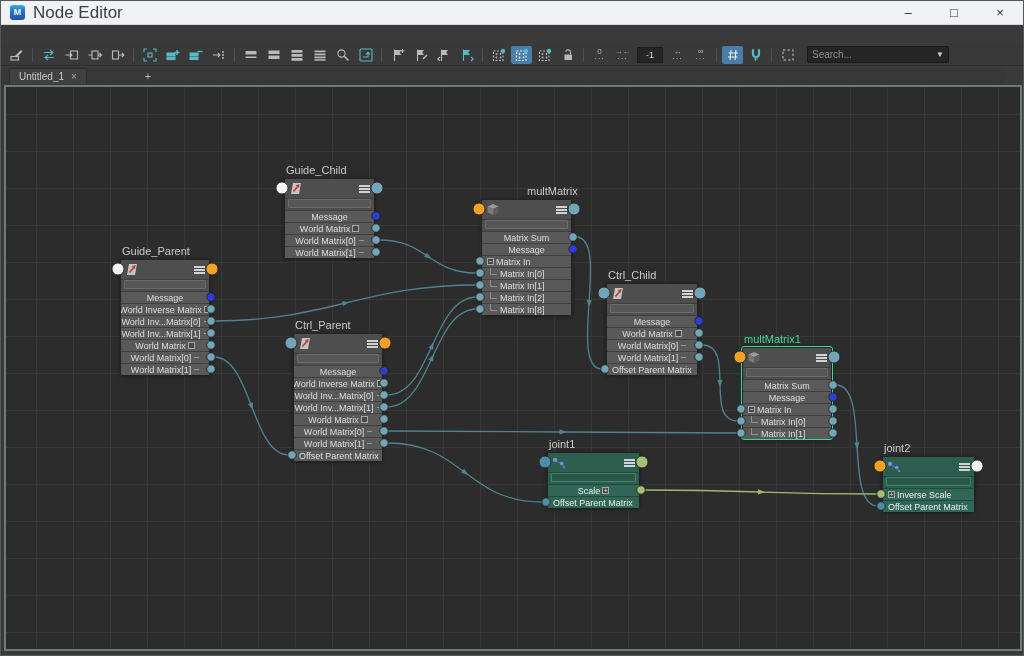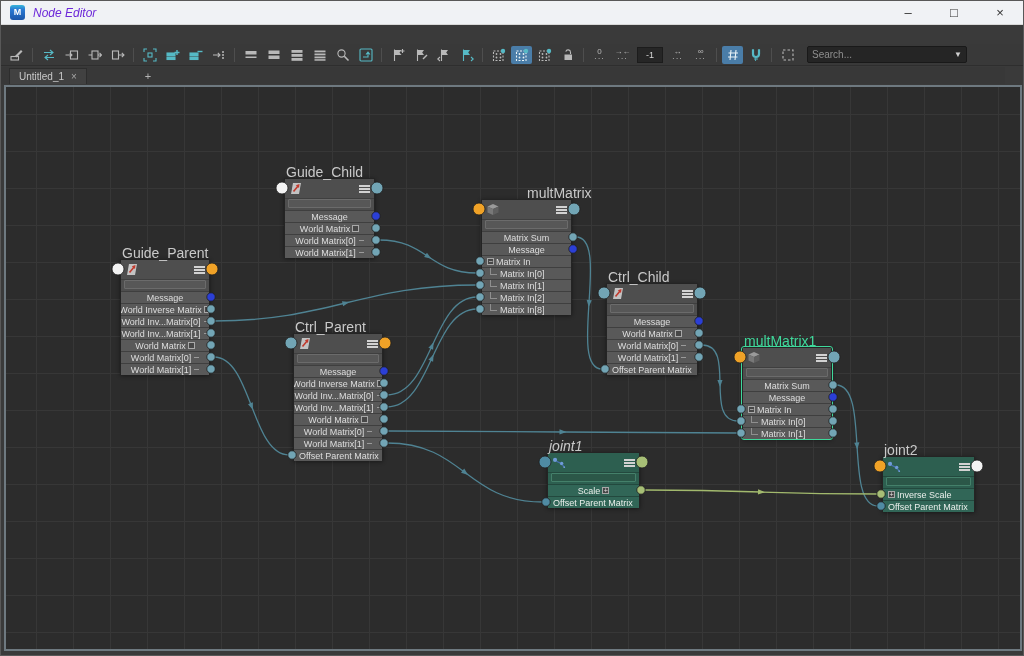--- a/index.html
+++ b/index.html
@@ -6,21 +6,21 @@
   html,body { width:1024px; height:656px; overflow:hidden; background:#222;
     font-family:"Liberation Sans", sans-serif; }
   #win { position:absolute; inset:0; background:#3a3a3a; border:1px solid #585858; }
 
   
   #titlebar { position:absolute; left:0; top:0; right:0; height:24px; background:#f0f2f5;
     display:flex; align-items:center; border-bottom:1px solid #d8d8d8; }
   #maya-icon { width:15px; height:15px; margin:0 8px 0 9px; border-radius:3px;
     background:linear-gradient(180deg,#37b6d9 0%,#2a7ad4 30%,#1b55a8 100%);
     color:#fff; font-size:9px; font-weight:bold; text-align:center; line-height:15px; }
-  #win-title { font-size:12px; color:#6d28d9;font-style:italic; }
+  #win-title { font-size:17px; color:#404040; }
   #win-controls { margin-left:auto; display:flex; height:100%; }
   .wbtn { width:46px; height:100%; display:flex; align-items:center; justify-content:center;
     font-size:13px; color:#333; }
 
   
   #menubar { position:absolute; left:0; top:24px; right:0; height:19px; background:#3c3c3c;
     display:flex; align-items:center; padding-left:10px; border-bottom:1px solid #313131; }
   .menu-item { color:#cccccc; font-size:11px; margin-right:21px; cursor:default; }
 
   
@@ -30,21 +30,21 @@
     color:#b9b9b9; border-radius:2px; margin:0 1px; position:relative; flex:none; }
   .tbtn.accent { color:#56bac6; }
   .tbtn.active { background:#4a7da8; color:#e8f2f6; }
   .tsep { width:1px; height:14px; background:#2a2a2a; border-right:1px solid #4e4e4e;
     margin:0 4px; flex:none; }
   .stk { display:flex; flex-direction:column; align-items:center; line-height:7px; }
   .stk b { font-size:8px; font-weight:normal; }
   .stk i { font-style:normal; font-size:8px; letter-spacing:1px; }
   .frame-field { width:26px; height:16px; background:#262626; border:1px solid #1c1c1c;
     color:#d8d8d8; font-size:9px; text-align:center; line-height:15px; margin:0 3px; flex:none; }
-  #search-wrap { display:flex; align-items:center; width:160px; height:17px; background:#252525;
+  #search-wrap { display:flex; align-items:center; width:142px; height:17px; background:#252525;
     border:1px solid #191919; border-radius:2px; margin-left:8px; padding:0 4px; flex:none; }
   #search-input { flex:1; background:transparent; border:none; outline:none; color:#bbb;
     font-size:10px; font-family:"Liberation Sans",sans-serif; min-width:0; }
   #search-input::placeholder { color:#8f8f8f; }
   #search-caret { color:#cfcfcf; font-size:8px; }
 
   
   #tabbar { position:absolute; left:0; top:66px; right:18px; height:17px; background:#383838;
     display:flex; align-items:flex-end; padding-left:8px;gap:48px; }
   #tab-active { display:flex; align-items:center; gap:7px; background:#414141; height:16px;
@@ -81,21 +81,21 @@
   .t-gray .nrow { background:#595959; }
   .t-green .nrow { background:#316657; color:#e9efeb; }
   .nrow.a-right { justify-content:center; }
   .nrow.a-left { justify-content:flex-start; }
   .exp { width:7px; height:7px; border:1px solid #a8a8a8; background:#474747; color:#e5e5e5;
     font-size:7px; line-height:5px; text-align:center; display:inline-block; flex:none; }
   .exp.m0 { margin-right:2px; } .exp.m1 { margin-left:2px; }
   .tick-r { width:5px; height:1px; background:#9a9a9a; margin-left:3px; flex:none; }
   .tick-l { width:7px; height:7px; border-left:1px solid #8f8f8f; border-bottom:1px solid #8f8f8f;
     margin:-5px 3px 0 3px; flex:none; }
-  .ntitle { position:absolute; font-size:14px; color:#c9c9c9; }
+  .ntitle { position:absolute; font-size:11px; color:#c9c9c9; }
   .node.sel { outline:1.5px solid #3fd89b; }
   .ntitle.sel { color:#3fd89b; }
   .nicon { width:14px; height:14px; flex:none; display:flex; }
 </style>
 </head>
 <body>
 
 <div id="win">
   <div id="titlebar">
     <div id="maya-icon">M</div>
@@ -610,21 +610,21 @@
             <div class="nfield"></div>
           </div>
           <div class="nrow a-right">
             <span>Scale</span>
             <span class="exp m1">+</span>
           </div>
           <div class="nrow a-left">
             <span>Offset Parent Matrix</span>
           </div>
         </div>
-        <div class="ntitle" style="left: 543px; top: 351px; font-style: italic;">joint1</div>
+        <div class="ntitle" style="left: 543px; top: 351px;">joint1</div>
         <div class="node t-green" style="left: 876px; top: 369px; width: 93px; height: 56px;">
           <div class="nhead">
             <span class="nicon">
               <svg width="16" height="13" viewBox="0 0 16 13">
                 <circle cx="3.5" cy="3.5" r="2.4" fill="#6f9bd8"></circle>
                 <circle cx="11" cy="7.5" r="2" fill="#6f9bd8"></circle>
                 <path d="M5 5 L9.5 7" stroke="#4a72b8" stroke-width="1.3"></path>
                 <path d="M12 9 L13.5 11.5" stroke="#4a72b8" stroke-width="1.3"></path>
                 <circle cx="14" cy="11.8" r="1" fill="#6f9bd8"></circle>
               </svg>

